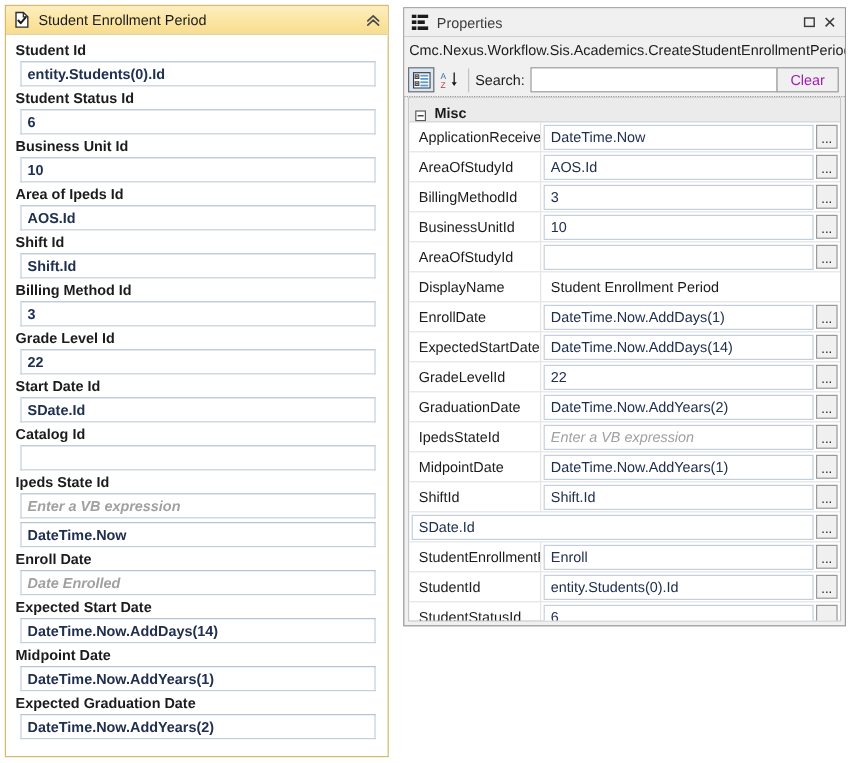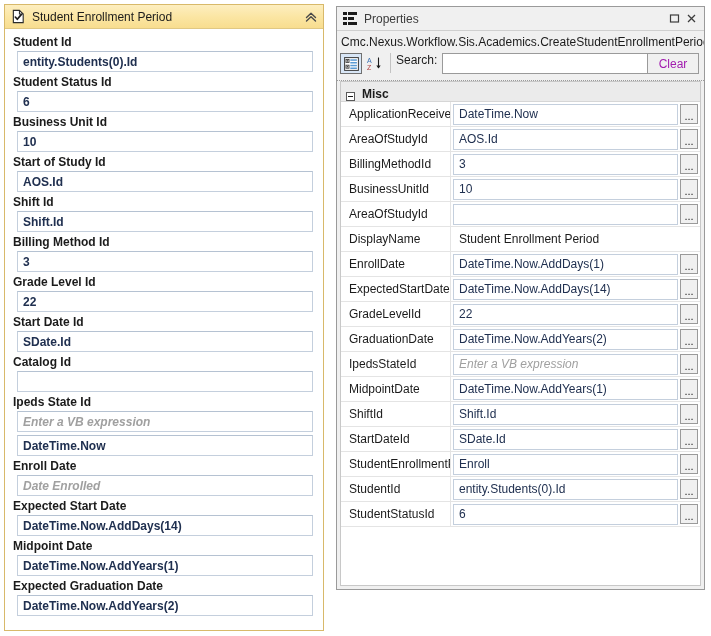--- a/index.html
+++ b/index.html
@@ -54,21 +54,21 @@
     width:296px;
     display:flex; align-items:center;
     padding:0 5px;
     font-size:12px; color:#203050;
     white-space:nowrap; overflow:hidden;
   }
   .field-input.ph{color:#a0a0a0; font-style:italic;}
 
   
   #properties-window{
-    position:absolute; left:336px; top:6px; width:369px; height:584px;
+    position:absolute; left:336px; top:6px; width:369px; height:516px;
     background:#f0f0f0;
     border:1px solid #9a9a9a;
     box-sizing:border-box;
     display:flex; flex-direction:column;
   }
   #prop-titlebar{
     height:24px; flex:0 0 24px;
     background:#f0f0f0;
     display:flex; align-items:center;
     padding:0 4px 0 6px; box-sizing:border-box;
@@ -86,21 +86,21 @@
   #prop-typeline{
     flex:0 0 22px; height:22px;
     display:flex; align-items:center;
     padding-left:4px;
     font-size:12px; color:#1b1b1b;
     background:#f0f0f0;
     white-space:nowrap; overflow:hidden;
   }
   #prop-toolbar{
     flex:0 0 28px; height:28px;
-    display:flex; 
+    display:flex; align-items:center;
     padding:0 5px 0 3px; box-sizing:border-box;
     background:#f0f0f0;
     border-bottom:1px dotted #9a9a9a;
   }
   #btn-categorized{
     width:22px;height:21px;box-sizing:border-box;
     border:1px solid #707070; background:#d8e6f6;
     display:flex;align-items:center;justify-content:center;cursor:pointer;
   }
   #btn-alpha{
@@ -217,21 +217,21 @@
       </div>
       <div class="field">
         <div class="field-label">Student Status Id</div>
         <div class="field-input">6</div>
       </div>
       <div class="field">
         <div class="field-label">Business Unit Id</div>
         <div class="field-input">10</div>
       </div>
       <div class="field">
-        <div class="field-label">Start of Study Id</div>
+        <div class="field-label">Area of Ipeds Id</div>
         <div class="field-input">AOS.Id</div>
       </div>
       <div class="field">
         <div class="field-label">Shift Id</div>
         <div class="field-input">Shift.Id</div>
       </div>
       <div class="field">
         <div class="field-label">Billing Method Id</div>
         <div class="field-input">3</div>
       </div>
@@ -422,21 +422,20 @@
           </div>
         </div>
         <div class="prop-row">
           <div class="prop-name">ShiftId</div>
           <div class="prop-valwrap">
             <div class="prop-val">Shift.Id</div>
             <div class="ellipsis-btn">...</div>
           </div>
         </div>
         <div class="prop-row">
-          <div class="prop-name">StartDateId</div>
           <div class="prop-valwrap">
             <div class="prop-val">SDate.Id</div>
             <div class="ellipsis-btn">...</div>
           </div>
         </div>
         <div class="prop-row">
           <div class="prop-name">StudentEnrollmentP...</div>
           <div class="prop-valwrap">
             <div class="prop-val">Enroll</div>
             <div class="ellipsis-btn">...</div>

